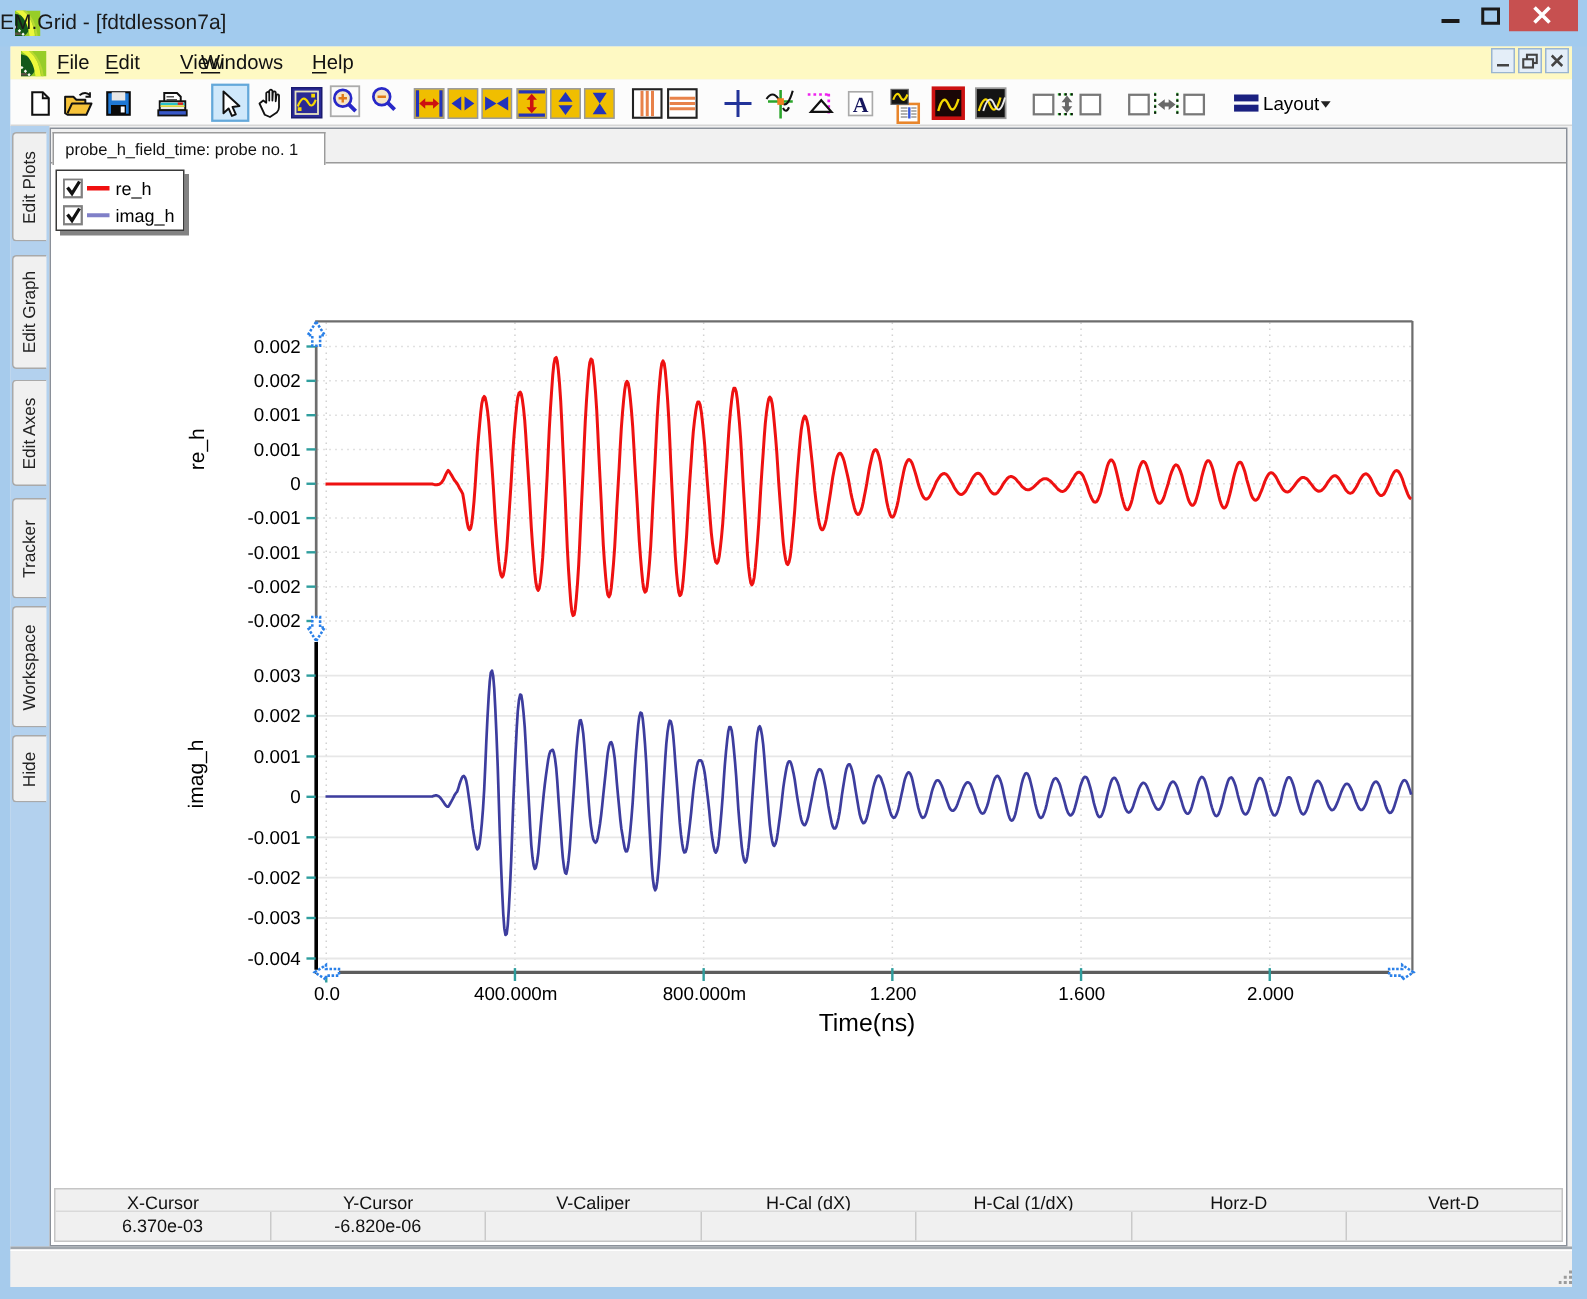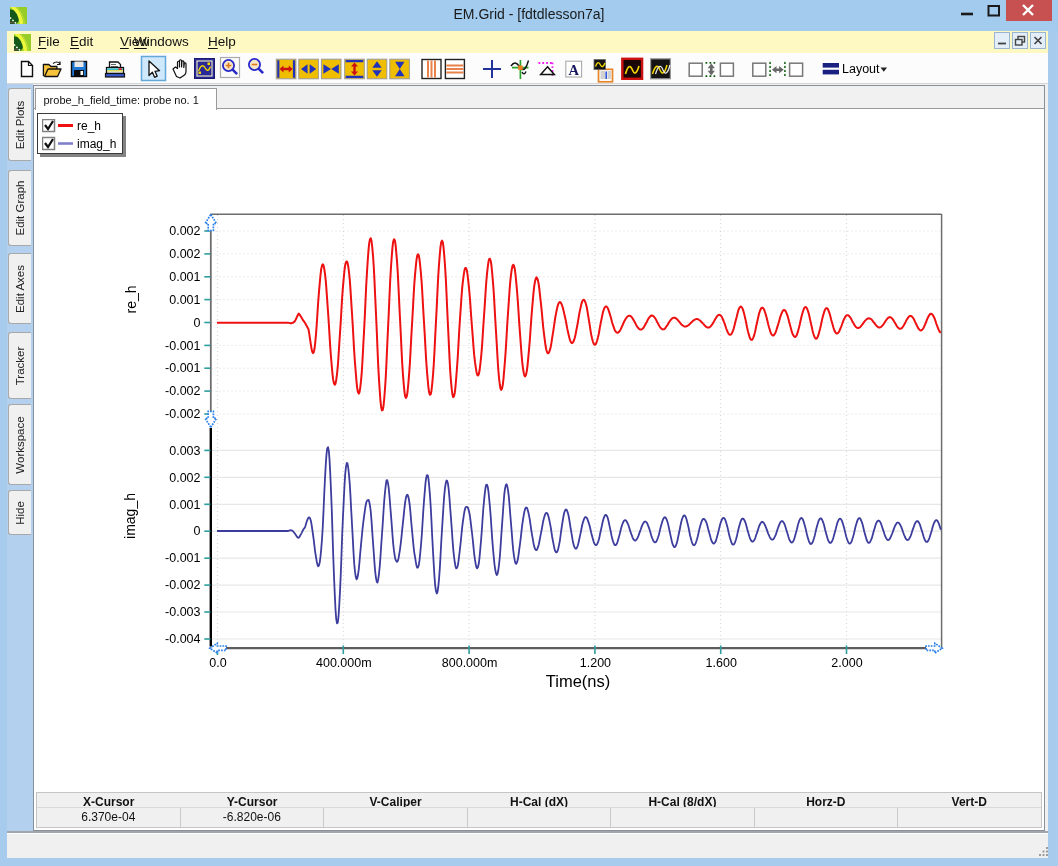--- a/index.html
+++ b/index.html
@@ -1,35 +1,35 @@
 <!DOCTYPE html>
 <html><head><meta charset="utf-8"><style>
 *{margin:0;padding:0;box-sizing:border-box}
 html,body{width:1058px;height:866px}
 body{position:relative;font-family:"Liberation Sans",sans-serif;background:#a6cbec;overflow:hidden}
 .abs{position:absolute}
 .vtab{left:8px;width:23px;background:#f0f0f0;border:1px solid #a9a9a9;border-radius:3px 0 0 3px;border-right:none}
 .vtab span{position:absolute;left:50%;top:50%;transform:translate(-50%,-50%) rotate(-90deg);font-size:11.5px;color:#222;text-align:center;white-space:nowrap}
 .cell{flex:1;text-align:center;font-size:12px;color:#111;overflow:hidden}
-.hc{font-weight:bold;padding-top:2px}
+.hc{font-weight:normal;padding-top:2px}
 .vc{border-right:1px solid #c9c9c9;padding-top:2px}
 .vc:last-child{border-right:none}
 .menu u{text-decoration:underline;text-underline-offset:2px}
 </style></head><body>
 
 <div class="abs" style="left:0;top:0;width:1058px;height:31px;background:#a2cbee">
   <svg class="abs" style="left:10px;top:7px" width="17" height="17">
       <rect width="17" height="17" fill="#97cd28"></rect>
       <path d="M-1 2 Q8 3.5 9.5 9 Q10.5 13.5 6 17 L-1 17 Z" fill="#14591a"></path>
       <path d="M1.5 -1 Q10 4 11.5 17" stroke="#ecf83c" stroke-width="3.6" fill="none"></path>
       <path d="M5 -1 Q13 5 14.5 17" stroke="#b8d832" stroke-width="1.4" fill="none"></path>
       <path d="M0 10.5 L6.5 17" stroke="#f8f8f0" stroke-width="1.6" stroke-dasharray="1.6,1.8"></path>
       <path d="M0 15.5 h4" stroke="#5a5040" stroke-width="1.8"></path>
     </svg>
-  <div class="abs" style="left:0;top:6px;width:1058px;text-align:center;font-size:14px;color:#1a1a1a">EM.Grid - [fdtdlesson7a]</div>
+  <div class="abs" style="left:0;top:6px;width:1058px;font-size:14px;color:#1a1a1a">EM.Grid - [fdtdlesson7a]</div>
   <svg class="abs" style="left:940px;top:0" width="118" height="21">
     <rect x="66" y="0" width="46" height="21" fill="#c75050"></rect>
     <path d="M21 14 h12" stroke="#1a1a1a" stroke-width="2.6"></path>
     <rect x="48.5" y="6" width="10.5" height="9.5" fill="none" stroke="#1a1a1a" stroke-width="2"></rect>
     <path d="M83 5 l10 10 M93 5 l-10 10" stroke="#fff" stroke-width="2.4"></path>
   </svg>
 </div>
 
 <div class="abs" style="left:7px;top:31px;width:1041px;height:827px;background:#f0f0f0">
 
@@ -276,26 +276,26 @@
     <text x="35" y="29" font-size="12" fill="#000" font-family="Liberation Sans">imag_h</text>
   </svg>
 </div>
 
 <div class="abs" style="left:36px;top:792px;width:1006px;height:36px;border:1px solid #c5c5c5;background:#f0f0f0">
   <div style="display:flex;height:15px;border-bottom:1px solid #d9d9d9">
       <div class="cell hc">X-Cursor</div>
       <div class="cell hc">Y-Cursor</div>
       <div class="cell hc">V-Caliper</div>
       <div class="cell hc">H-Cal (dX)</div>
-      <div class="cell hc">H-Cal (8/dX)</div>
+      <div class="cell hc">H-Cal (1/dX)</div>
       <div class="cell hc">Horz-D</div>
       <div class="cell hc">Vert-D</div>
     </div>
   <div style="display:flex;height:19px">
-      <div class="cell vc">6.370e-04</div>
+      <div class="cell vc">6.370e-03</div>
       <div class="cell vc">-6.820e-06</div>
       <div class="cell vc"></div>
       <div class="cell vc"></div>
       <div class="cell vc"></div>
       <div class="cell vc"></div>
       <div class="cell vc"></div>
     </div>
 </div>
 
 <div class="abs" style="left:7px;top:831px;width:1041px;height:2px;background:#a0a6ac"></div>

